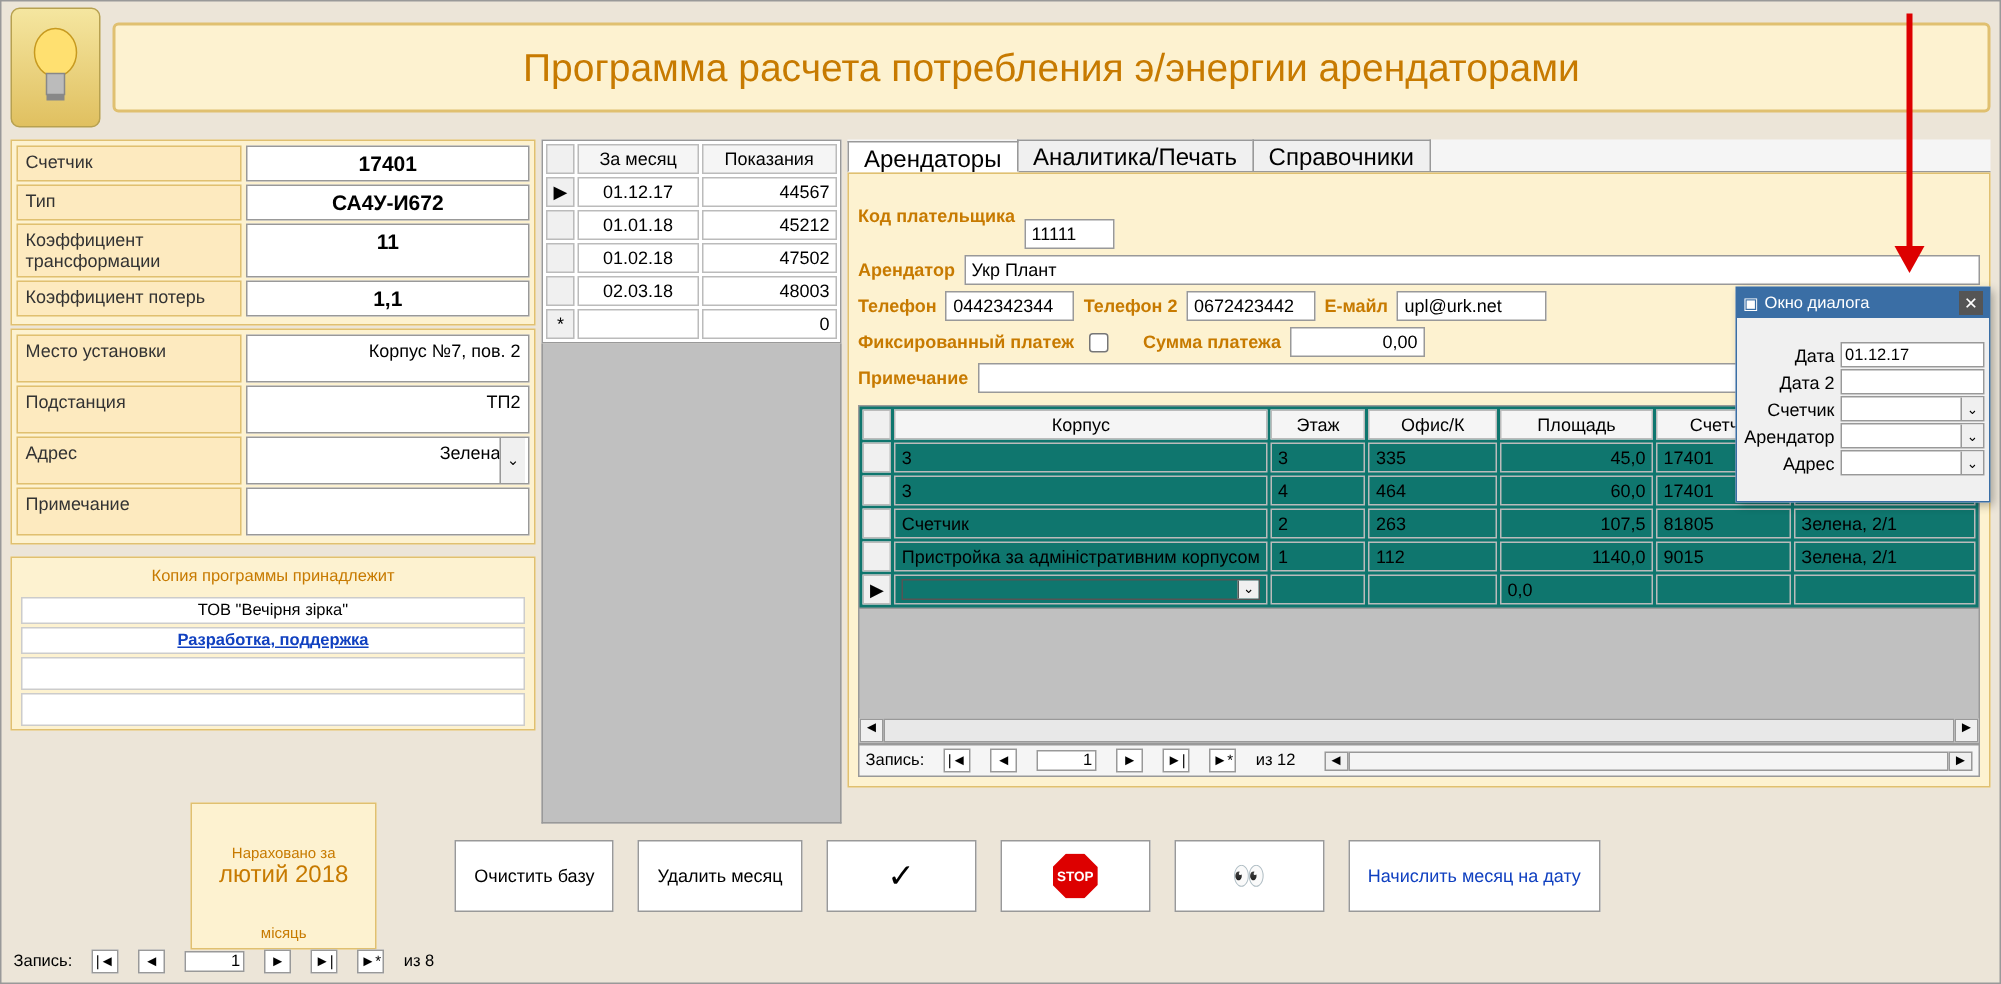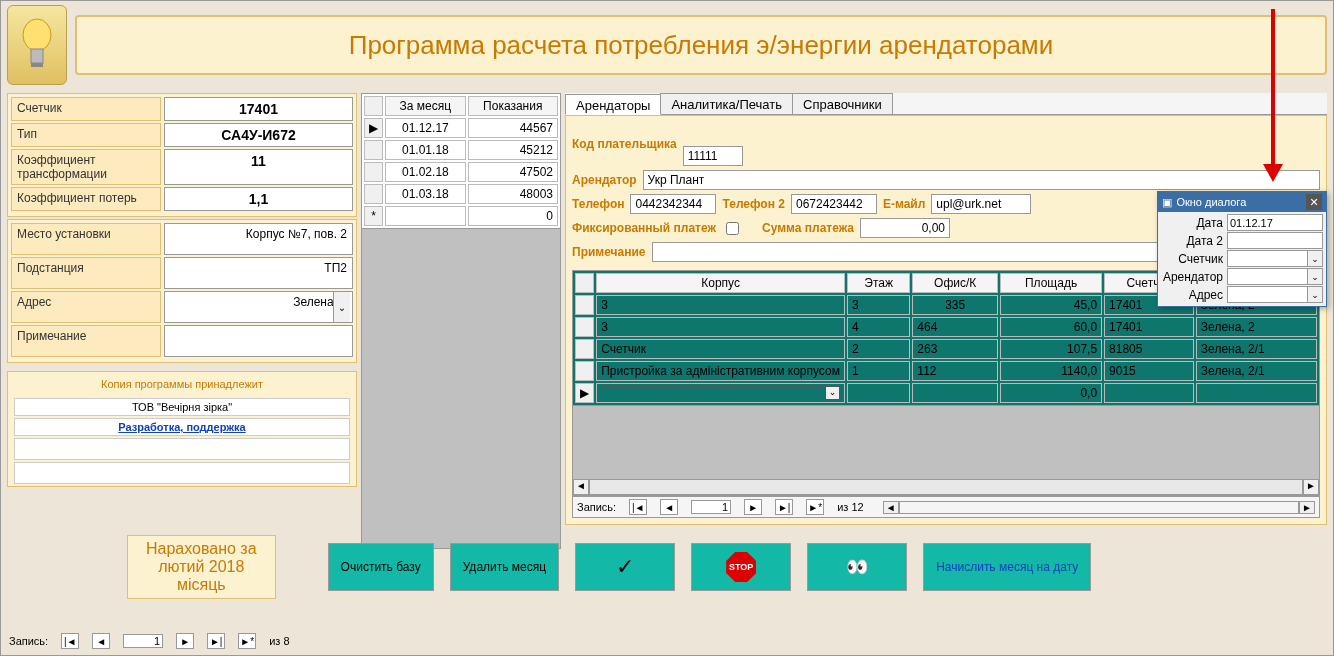--- a/index.html
+++ b/index.html
@@ -49,21 +49,21 @@
   .center-col { width:200px; }
   .grid { background:#fff; border:1px solid #999; font-size:12px; }
   .grid th, .grid td { border:1px solid #bbb; padding:2px 4px; text-align:right; }
   .grid th { background:#f5f5f5; font-weight:normal; text-align:center;}
   .grid .rowsel { width:14px; background:#f0f0f0; text-align:center;}
   .grid-below { background:#c0c0c0; height:320px; border:1px solid #999; border-top:0; }
   
   .right-col { flex:1; display:flex; flex-direction:column; }
   .tabs { display:flex; height:22px; border-bottom:1px solid #999; background:#f5f5f5; }
   .tab { padding:3px 10px; border:1px solid #999; border-bottom:none; margin-right:-1px;
-         font-size:13px; background:#f0f0f0; cursor:pointer; }
+         font-size:16px; background:#f0f0f0; cursor:pointer; }
   .tab.active { background:#fff; border-bottom:1px solid #fff; position:relative; top:1px;}
   .tabbody { flex:1; background:#fdf2d0; border:1px solid #e0c070; padding:6px; position:relative; display:flex; flex-direction:column;}
   .form-row { display:flex; align-items:center; gap:6px; margin-bottom:4px; font-size:12px;}
   .form-row .lbl { color:#c77a00; font-weight:bold; }
   .form-row input[type=text] { border:1px solid #999; padding:2px 4px; font-size:12px; background:#fff;}
   .form-row input[type=checkbox] { }
   .subgrid { flex:0 0 auto; background:#0f766e; border:1px solid #999; margin-top:4px; width:100%;}
   .subgrid th, .subgrid td { border:1px solid #bbb; padding:2px 4px; font-size:12px; white-space:nowrap;}
   .subgrid th { background:#f5f5f5; text-align:center; font-weight:normal;}
   .subgrid .rowsel { width:14px; background:#f0f0f0; text-align:center;}
@@ -77,45 +77,45 @@
   }
   .rec-nav .nbtn {
     width:18px; height:16px; border:1px solid #999; background:#fff;
     display:inline-flex; align-items:center; justify-content:center;
     font-size:10px; cursor:pointer;
   }
   .rec-nav input { width:40px; height:14px; text-align:right; border:1px solid #999; font-size:11px;}
   
   .bottom-row { display:flex; align-items:center; gap:16px; padding:6px 10px; }
   .month-box { background:#fdf2d0; border:1px solid #e0c070; text-align:center; padding:4px 18px; }
-  .month-box .cap { color:#c77a00; font-size:16px;}
+  .month-box .cap { color:#c77a00; font-size:10px;margin-top:24px;}
   .month-box .val { color:#c77a00; font-size:16px;}
   .big-btn {
-    min-width:100px; height:48px; border:1px solid #999; background:#14b8a6;
+    min-width:100px; height:48px; border:1px solid #999; background:#ffffff;
     display:flex; align-items:center; justify-content:center; font-size:12px;
     cursor:pointer; padding:0 12px;
   }
   .big-btn.blue { color:#1040c0; }
   .stop-sign { color:#fff; background:#d00; width:30px; height:30px; display:flex;
     align-items:center; justify-content:center; clip-path: polygon(30% 0,70% 0,100% 30%,100% 70%,70% 100%,30% 100%,0 70%,0 30%);
     font-weight:bold; font-size:9px;}
   
   .dialog {
     position:absolute; top:190px; right:6px; width:170px;
     border:1px solid #3a6ea5; background:#f0f0f0; font-size:12px;
     box-shadow:2px 2px 6px rgba(0,0,0,0.3);
   }
   .dialog .titlebar {
     height:20px; background:#3a6ea5; color:#fff; display:flex;
     align-items:center; padding:0 4px; font-size:11px;
   }
   .dialog .titlebar .spacer { flex:1; }
   .dialog .titlebar .close { width:16px; height:16px; background:#555;
     display:flex; align-items:center; justify-content:center; cursor:pointer;}
-  .dialog .body { padding:2px 3px; }
+  .dialog .body { padding:16px 3px; }
   .dialog .drow { display:flex; align-items:center; margin-bottom:1px; }
   .dialog .drow .dl { width:66px; text-align:right; padding-right:4px; }
   .dialog .drow .dv { flex:1; }
   .dialog .drow .dv input, .dialog .drow .dv .dcombo {
     width:100%; border:1px solid #999; background:#fff; font-size:11px; height:17px;
     padding:0 2px;
   }
   .dialog .drow .dv .dcombo { position:relative; display:flex; align-items:center;}
   .dialog .drow .dv .dcombo::after {
     content:"⌄"; position:absolute; right:0; top:0; width:14px; height:100%;
@@ -219,21 +219,21 @@
               <td style="text-align:center">01.01.18</td>
               <td>45212</td>
             </tr>
         <tr>
               <td class="rowsel"></td>
               <td style="text-align:center">01.02.18</td>
               <td>47502</td>
             </tr>
         <tr>
               <td class="rowsel"></td>
-              <td style="text-align:center">01.03.18</td>
+              <td style="text-align:center">02.03.18</td>
               <td>48003</td>
             </tr>
         <tr>
               <td class="rowsel">*</td>
               <td></td>
               <td>0</td>
             </tr>
       </tbody>
         </table>
       <div class="grid-below"></div>
@@ -281,21 +281,21 @@
             <th>Этаж</th>
             <th>Офис/К</th>
             <th>Площадь</th>
             <th>Счетчик</th>
             <th>Адр</th>
           </tr>
           <tr>
                 <td class="rowsel"></td>
                 <td>3</td>
                 <td style="text-align:left">3</td>
-                <td style="text-align:center">335</td>
+                <td style="text-align:left">335</td>
                 <td style="text-align:right">45,0</td>
                 <td>17401</td>
                 <td>Зелена, 2</td>
               </tr>
           <tr>
                 <td class="rowsel"></td>
                 <td>3</td>
                 <td style="text-align:left">4</td>
                 <td style="text-align:left">464</td>
                 <td style="text-align:right">60,0</td>
@@ -322,21 +322,21 @@
               </tr>
           <tr>
                 <td class="rowsel">▶</td>
                 <td>
                   <div style="border:1px solid #555; width:100%; height:14px; position:relative">
                     <span style="position:absolute; right:0; top:0; width:14px; height:100%; border-left:1px solid #555; background:#f0f0f0; font-size:9px; text-align:center">⌄</span>
                   </div>
                 </td>
                 <td></td>
                 <td></td>
-                <td style="text-align:right">0,0</td>
+                <td style="">0,0</td>
                 <td></td>
                 <td></td>
               </tr>
         </tbody>
           </table>
         <div class="subgrid-graywrap">
           <div class="hscroll">
             <div class="btn">◄</div>
             <div class="track"></div>
             <div class="btn">►</div>

